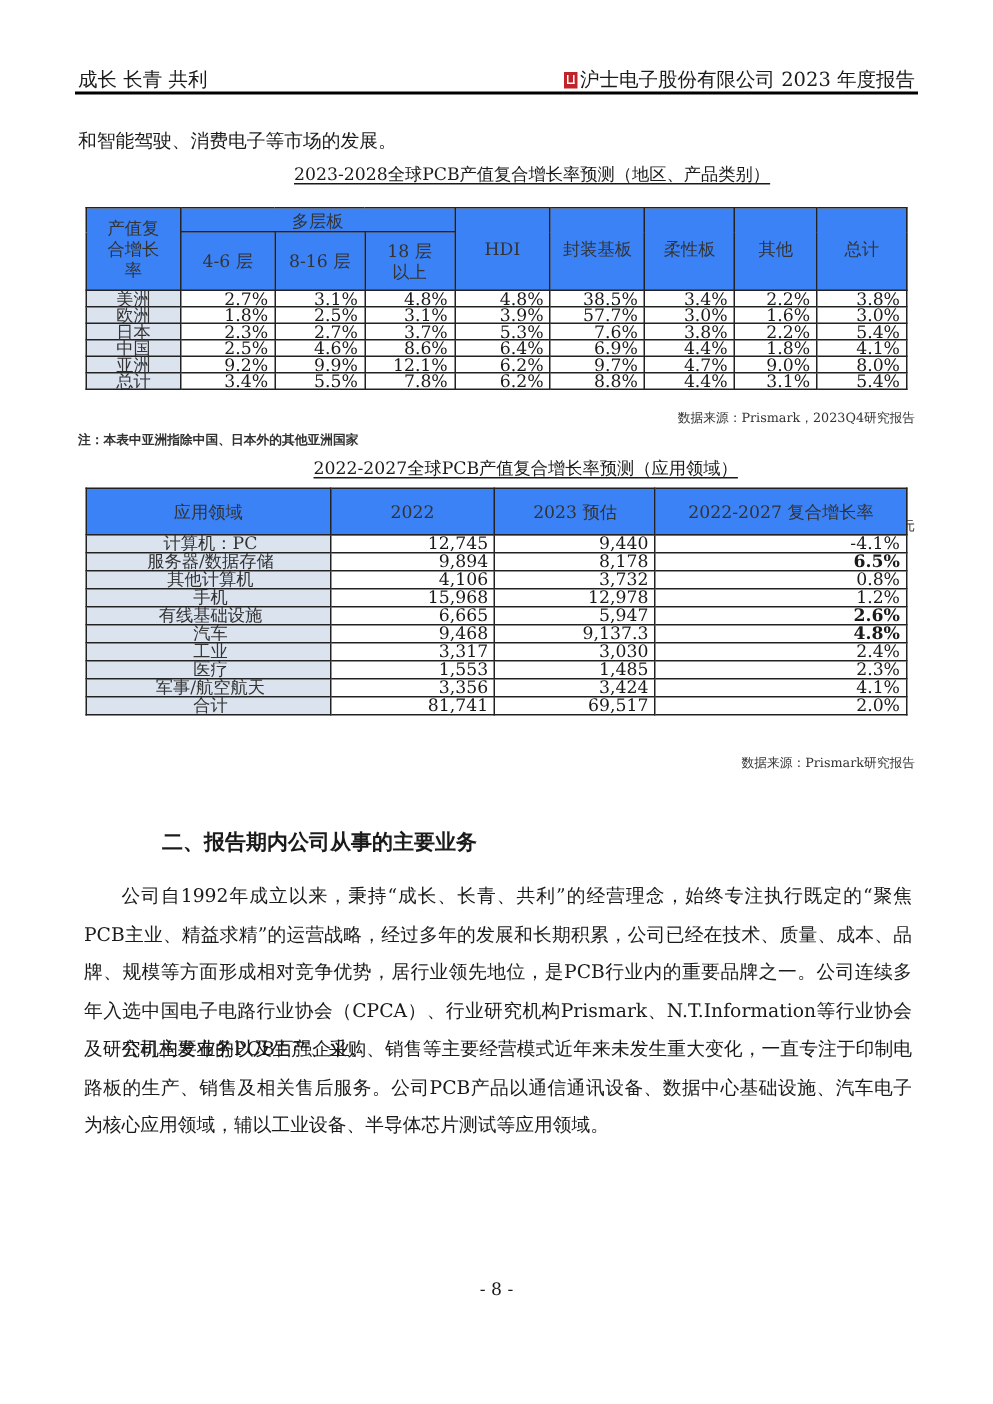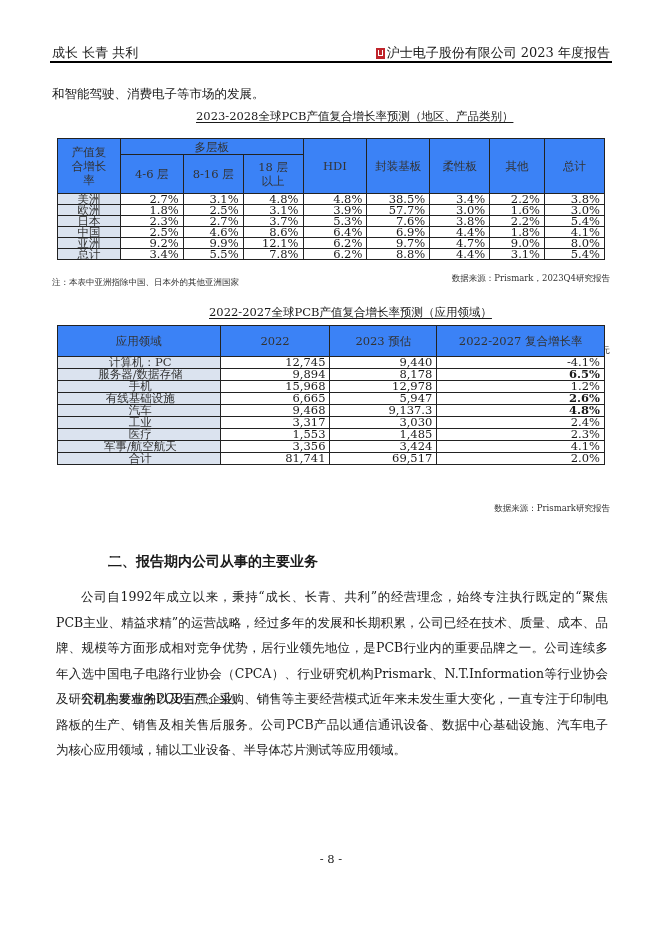--- a/index.html
+++ b/index.html
@@ -21,21 +21,21 @@
   td.lbl { background:#dbe3ef; text-align:center; color:#333; }
   td.num { text-align:right; padding-right:4px; line-height:11px; }
   #t1 { left:57px; top:138px; width:548px; }
   #t1 tbody td { height:10px; font-size:11.5px; line-height:10px; }
   #t2 { left:57px; top:325px; width:548px; }
   #t2 tbody td { height:11px; font-size:11.5px; line-height:11px; }
   #t2 td.lbl2 { background:#dbe3ef; text-align:center; padding-left:3px; color:#333; }
   #t2 td.tot { text-align:center; }
   .bold { font-weight:bold; }
   .note { font-size:8.5px; color:#333; }
-  .n1 { left:52px; top:277px; }
+  .n1 { left:52px; top:288px;font-weight:bold; }
   .src1 { right:52px; top:273px; }
   .unit { right:52px; top:325px;margin-top:20px; }
   .src2 { right:52px; top:503px;text-align:center; }
   .sec { left:88px; top:553px; font-size:14px; font-weight:bold; font-family:"DejaVu Sans","Liberation Sans",sans-serif;margin-left:20px; }
   .para { left:56px; width:552px; font-size:12.5px; line-height:25.5px; text-indent:2em; text-align:justify; }
   .p1 { top:584px; }
   .p2 { top:686px; }
   .pagenum { left:0; width:662px; top:852px; text-align:center; font-size:11.5px; }
 </style>
 </head>
@@ -175,20 +175,26 @@
         <td class="num">9,440</td>
         <td class="num">-4.1%</td>
       </tr>
       <tr>
         <td class="lbl2">服务器/数据存储</td>
         <td class="num">9,894</td>
         <td class="num">8,178</td>
         <td class="num bold">6.5%</td>
       </tr>
       <tr>
+        <td class="lbl2">其他计算机</td>
+        <td class="num">4,106</td>
+        <td class="num">3,732</td>
+        <td class="num">0.8%</td>
+      </tr>
+      <tr>
         <td class="lbl2">手机</td>
         <td class="num">15,968</td>
         <td class="num">12,978</td>
         <td class="num">1.2%</td>
       </tr>
       <tr>
         <td class="lbl2">有线基础设施</td>
         <td class="num">6,665</td>
         <td class="num">5,947</td>
         <td class="num bold">2.6%</td>

